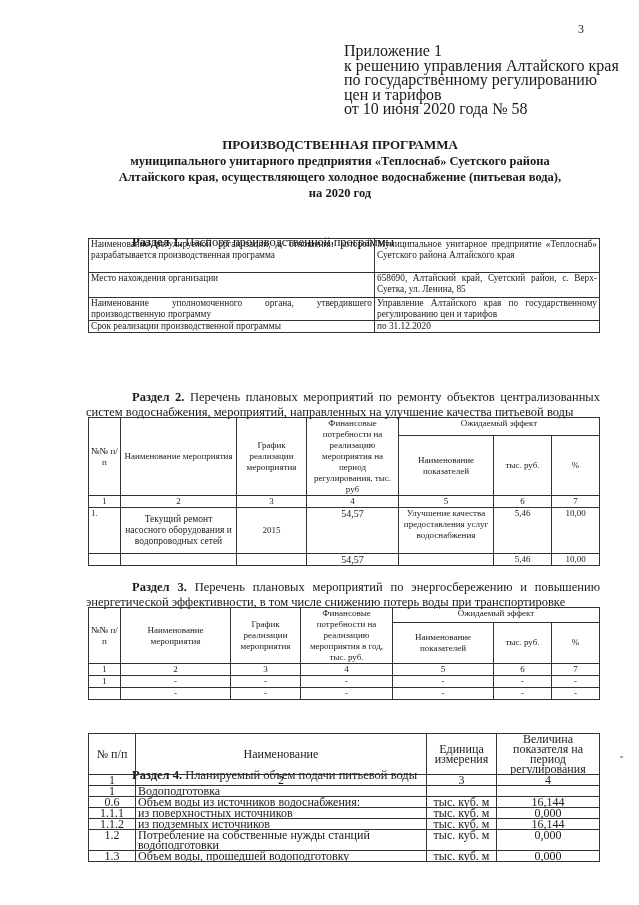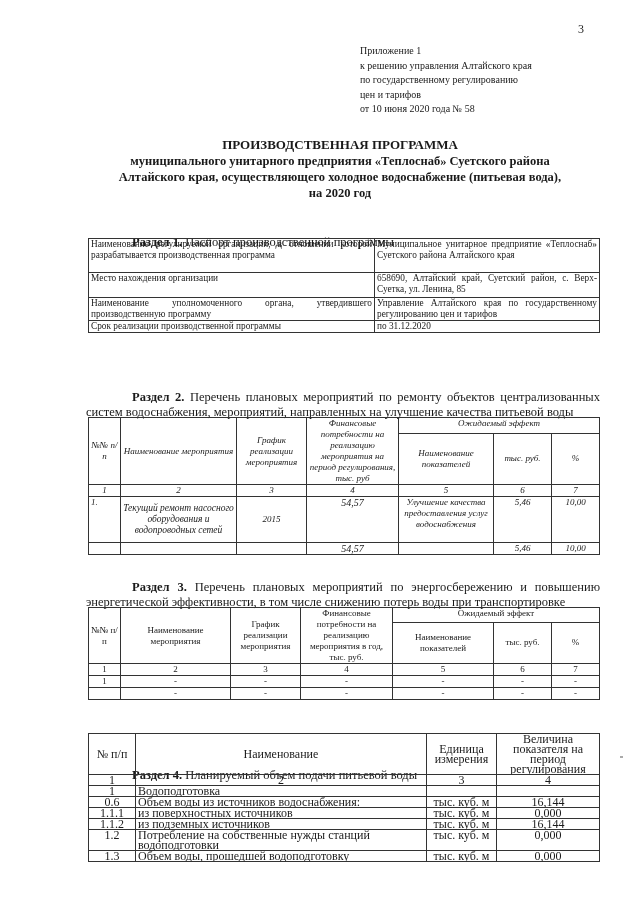--- a/index.html
+++ b/index.html
@@ -2,35 +2,35 @@
 <html><head>
 <meta charset="utf-8">
 <style>
   html, body { margin: 0; padding: 0; background: #ffffff; }
   body {
     width: 639px; height: 905px; position: relative; overflow: hidden;
     font-family: "Liberation Serif", "DejaVu Serif", serif; color: #1a1a1a;
   }
   .abs { position: absolute; }
   .page-num { left: 578px; top: 22px; font-size: 12px; }
-  .appendix { left: 360px; top: 44px; font-size: 10px; line-height: 14.5px; }
+  .appendix { left: 344px; top: 44px; font-size: 16px; line-height: 14.5px; }
   .title-block { left: 60px; width: 560px; top: 137px; text-align: center; font-weight: bold; font-size: 12.5px; line-height: 16px; }
   .title-block .main { font-size: 13px; }
   .section-head { font-size: 12.5px; line-height: 15px; margin-top: 24px; }
   .section-head b { font-weight: bold; }
   .s1 { left: 132px; top: 211px; }
   .s2 { left: 86px; width: 514px; top: 366px; text-indent: 46px; text-align: justify; }
   .s3 { left: 86px; width: 514px; top: 556px; text-indent: 46px; text-align: justify; }
   .s4 { left: 132px; top: 744px; }
   table { border-collapse: collapse; position: absolute; table-layout: fixed; }
   td, th { border: 1px solid #333; padding: 0 2px; font-weight: normal; vertical-align: top; overflow: hidden; }
   .t1 { left: 88px; top: 238px; width: 511px; font-size: 9.3px; line-height: 10.8px; }
   .t1 td { text-align: justify; text-align-last: left; }
   .t2 { left: 88px; top: 417px; width: 511px; font-size: 9px; line-height: 11px; }
-  .t2 th, .t2 td { text-align: center; font-style: italic; }
+  .t2 th, .t2 td { text-align: center; }
   .t3 { left: 88px; top: 607px; width: 511px; font-size: 9px; line-height: 11px; }
   .t3 th, .t3 td { text-align: center; }
   .t4 { left: 88px; top: 733px; width: 511px; font-size: 12px; line-height: 10px; }
   .t4 th, .t4 td { text-align: center; }
   .t4 td.left { text-align: left; }
   .mid { vertical-align: middle !important; }
   .speck { left: 620px; top: 756px; width: 3px; height: 2px; background: #aaa; }
 </style>
 </head>
 <body>

